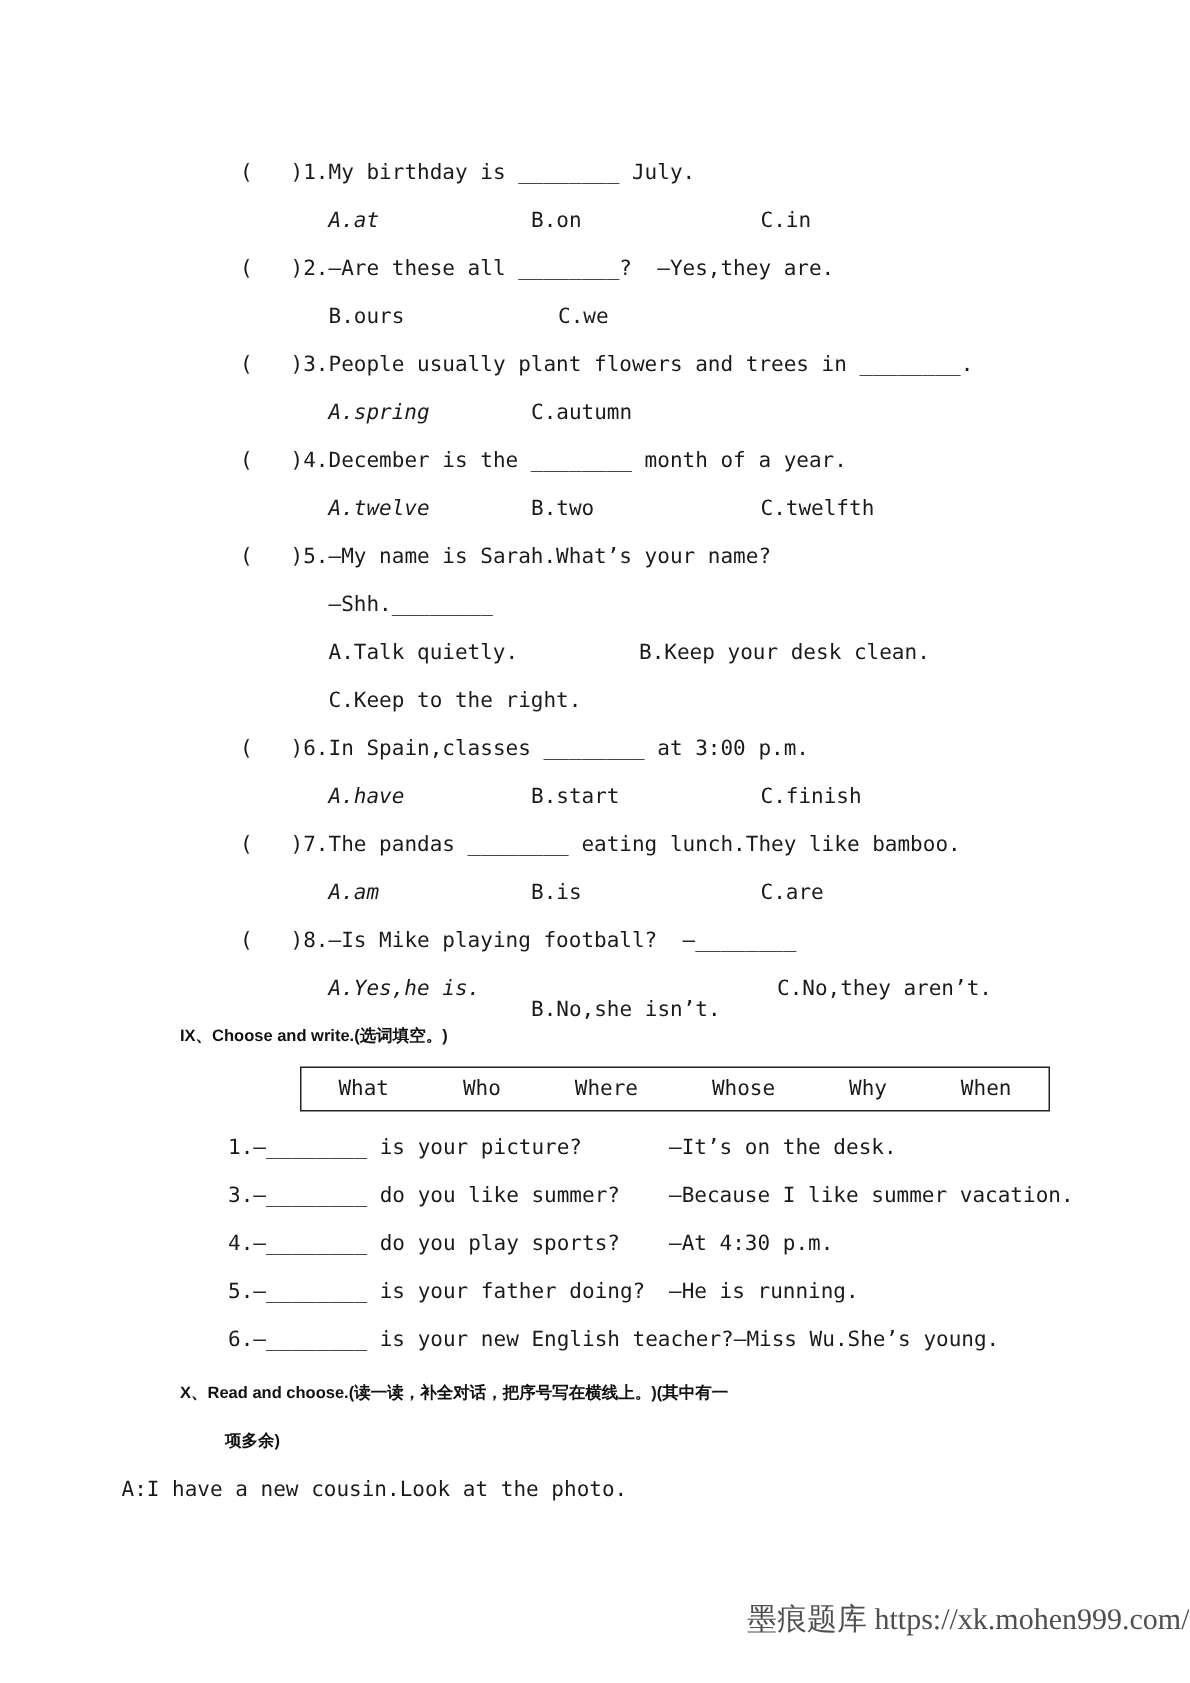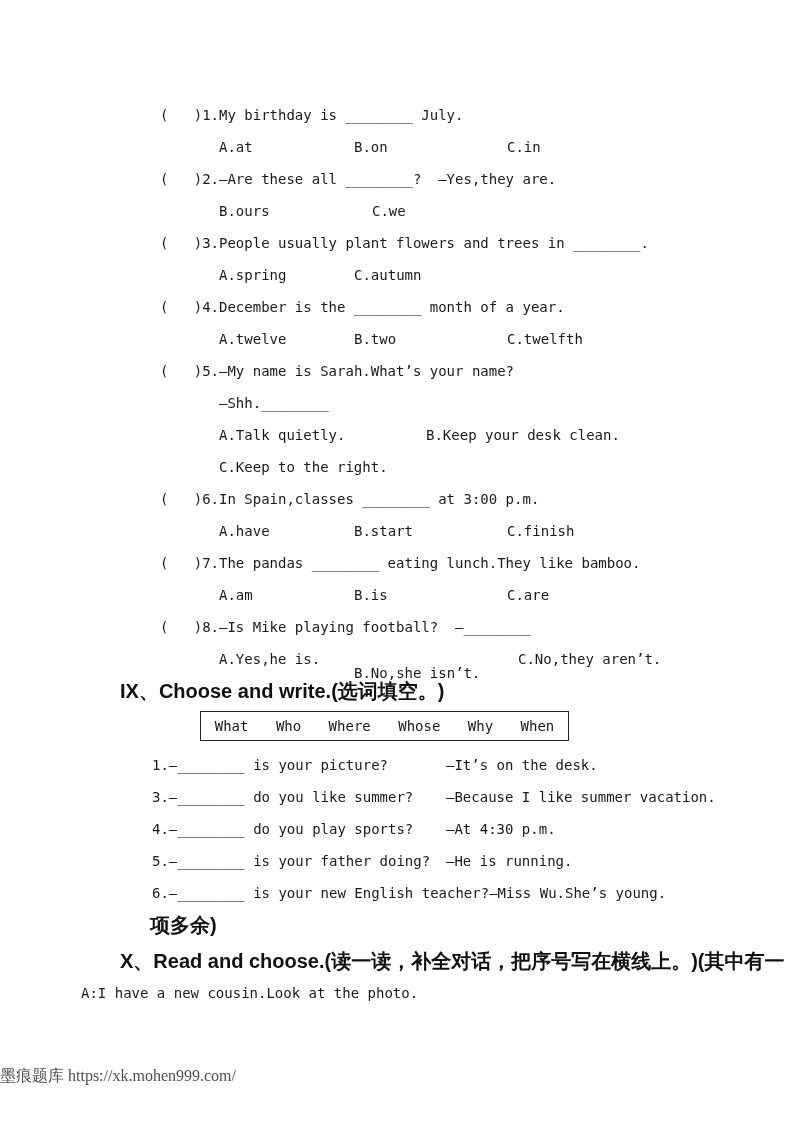--- a/index.html
+++ b/index.html
@@ -16,55 +16,55 @@
   }
   .line {
     height: 32px;
     line-height: 32px;
     display: flex;
     align-items: center;
     white-space: pre;
   }
   .mc { padding-top: 99px; margin-left: 160px; }
   .opts { padding-left: 59px; }
-  .oa { display: inline-block; width: 135px; }
+  .oa { display: inline-block; width: 135px; font-style: italic; }
   .ob { display: inline-block; width: 153px; }
   .oa-wide { display: inline-block; width: 207px; }
   .ob-wide { display: inline-block; width: 164px; margin-top: 27px; }
   .heading {
     font-family: "Liberation Sans", sans-serif;
     font-weight: 700;
-    font-size: 20px;
+    font-size: 11px;
     color: #111111;
   }
   .h9 { margin-left: 120px; }
   .word-box {
     margin-left: 200px;
     margin-top: 4px;
-    width: 369px;
+    width: 500px;
     height: 30px;
     border: 1.5px solid #222222;
     display: flex;
     align-items: center;
     justify-content: space-around;
     white-space: pre;
   }
   .fillins { margin-left: 152px; margin-top: 8px; }
   .fq { display: inline-block; min-width: 294px; }
   .h10 { margin-left: 120px; margin-top: 4px; }
   .h10b { margin-left: 150px; }
   .dialog { margin-left: 81px; }
   .footer {
     position: absolute;
     left: 0;
     top: 1066px;
     width: 100%;
-    text-align: left;
+    text-align: right;
     font-family: "Liberation Serif", serif;
-    font-size: 16px;
+    font-size: 20px;
     color: #4f4f4f;
   }
 </style>
 </head>
 <body>
 
 <div class="page">
 
   <div class="mc">
 
@@ -156,25 +156,25 @@
       <span class="fq">4.—________ do you play sports?</span><span>—At 4:30 p.m.</span>
     </div>
     <div class="line">
       <span class="fq">5.—________ is your father doing?</span><span>—He is running.</span>
     </div>
     <div class="line">
       <span class="fq">6.—________ is your new English teacher?</span><span>—Miss Wu.She’s young.</span>
     </div>
   </div>
 
+  <div class="line heading h10">
+    <span>X、Read and choose.(读一读，补全对话，把序号写在横线上。)(其中有一</span>
+  </div>
   <div class="line heading h10b">
     <span>项多余)</span>
-  </div>
-  <div class="line heading h10">
-    <span>X、Read and choose.(读一读，补全对话，把序号写在横线上。)(其中有一</span>
   </div>
   <div class="line dialog">
     <span>A:I have a new cousin.Look at the photo.</span>
   </div>
 
   <div class="footer">墨痕题库 https://xk.mohen999.com/</div>
 
 </div>
 
 </body></html>

